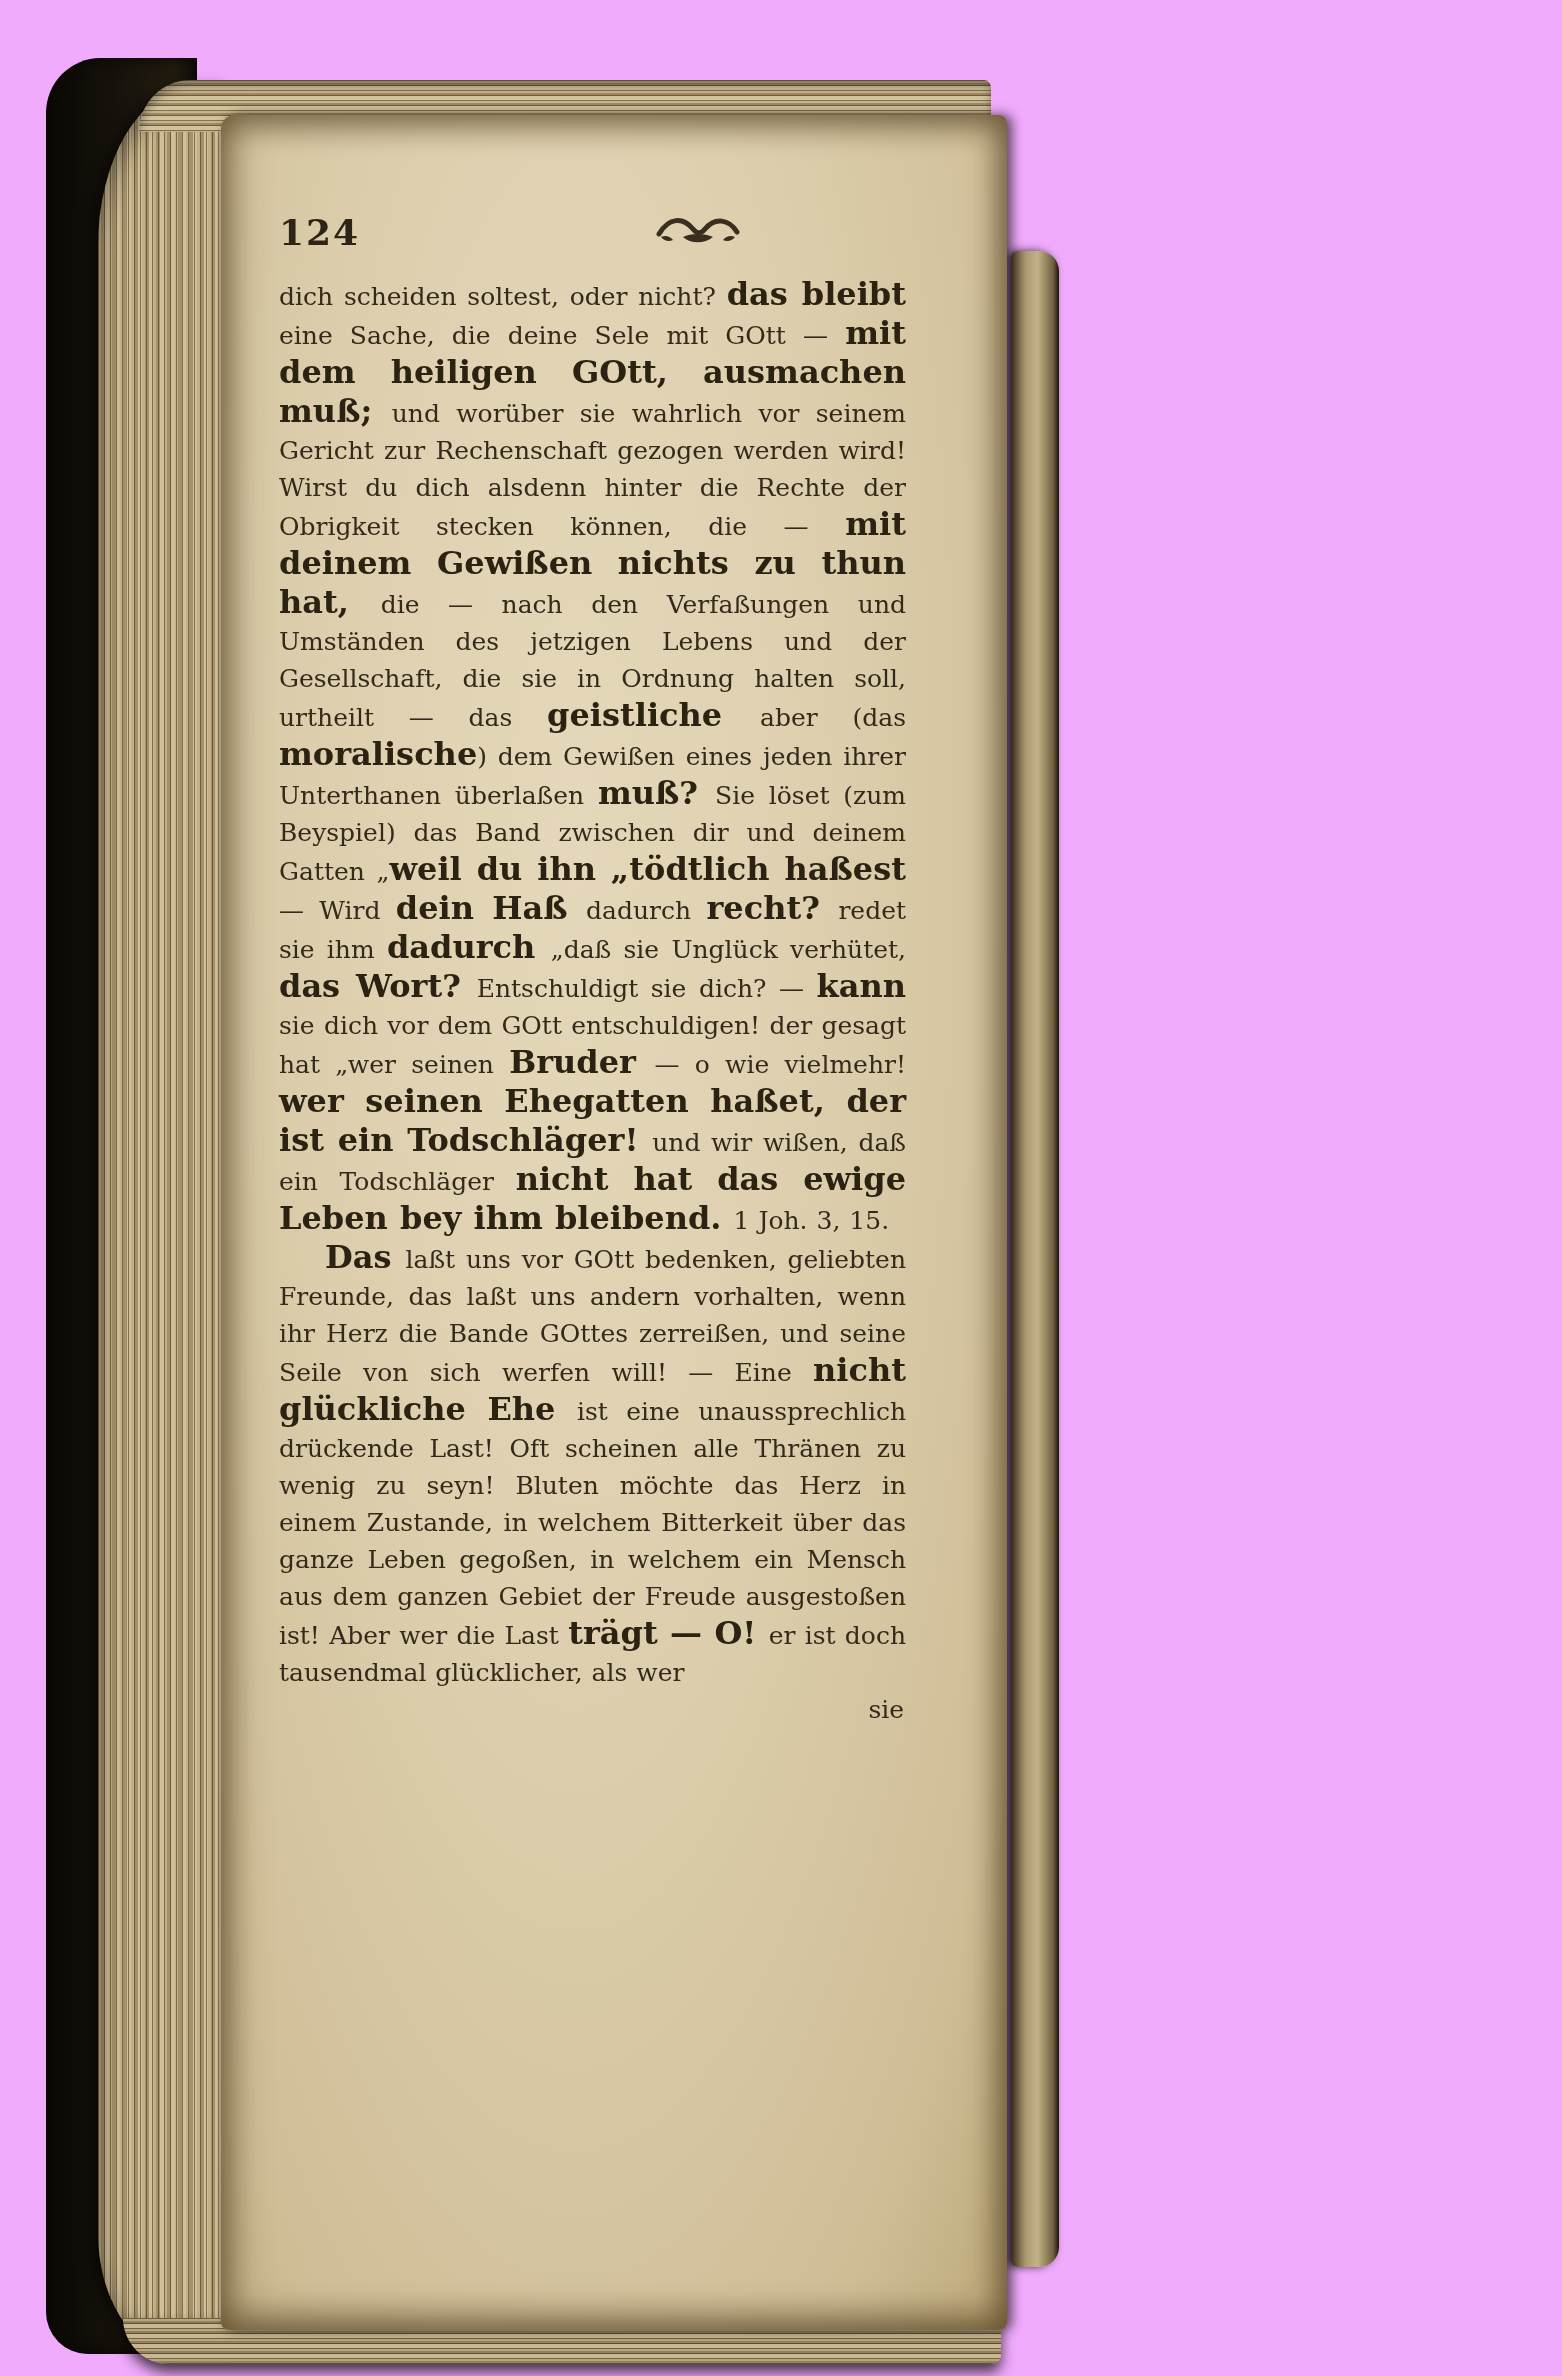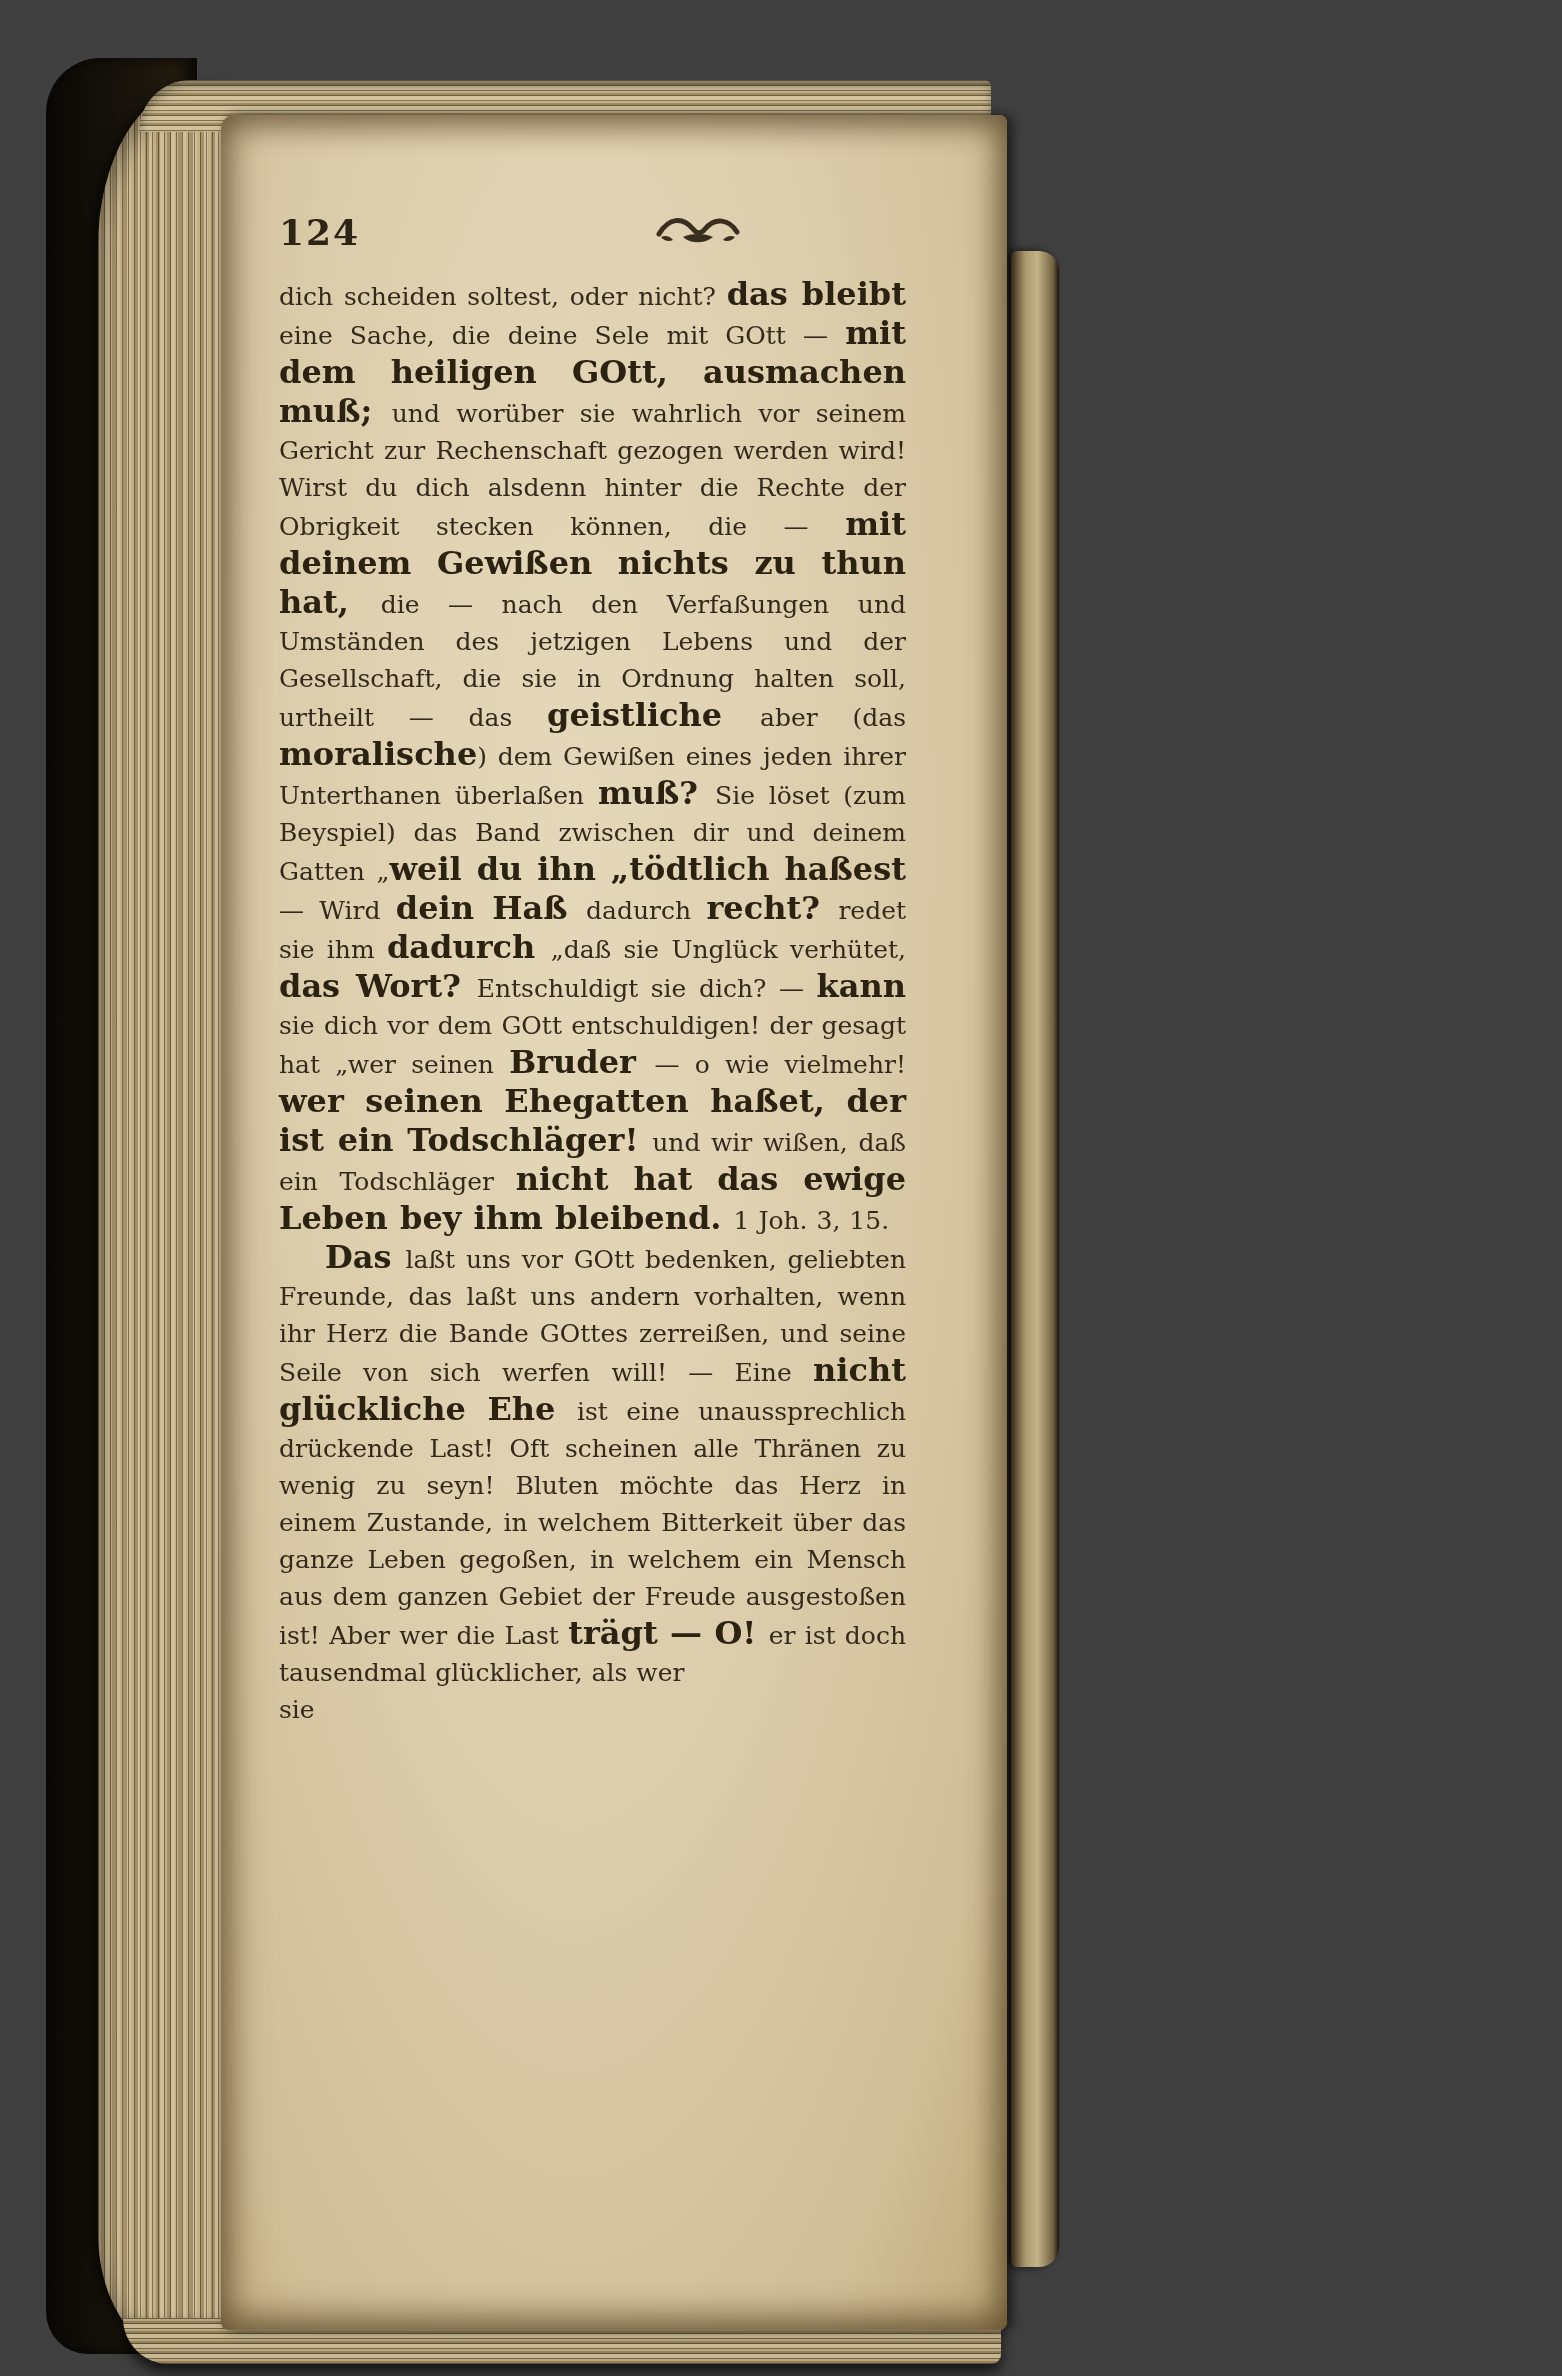--- a/index.html
+++ b/index.html
@@ -1,20 +1,20 @@
 <!DOCTYPE html>
 <html lang="de"><head>
 <meta charset="utf-8">
 <style>
   html, body { margin: 0; padding: 0; background: #000; }
   .scene {
     position: relative;
     width: 1562px;
     height: 2376px;
-    background: #404040;
+    background: #f0abfc;
     overflow: hidden;
     font-family: "DejaVu Serif", serif;
   }
   
   .book-cover {
     position: absolute; left: 46px; top: 58px; width: 151px; height: 2296px;
     background: linear-gradient(90deg, #0a0805, #19140c 55%, #261e11);
     border-radius: 55px 0 0 42px;
     box-shadow: inset -10px 0 16px rgba(0,0,0,.75);
   }
@@ -88,21 +88,21 @@
   }
   .para.indent { text-indent: 46px; }
   .para .rg { font-weight: normal; }
   .para .em {
     font-weight: 700;
     font-size: 32px;
     line-height: 37px;
     color: #2b2212;
   }
   .catchword {
-    text-align: left;
+    text-align: right;
     font-size: 25px;
     line-height: 37px;
     padding-right: 2px;
     color: #342a1b;
   }
 </style>
 </head>
 <body>
 
 <div class="scene">

